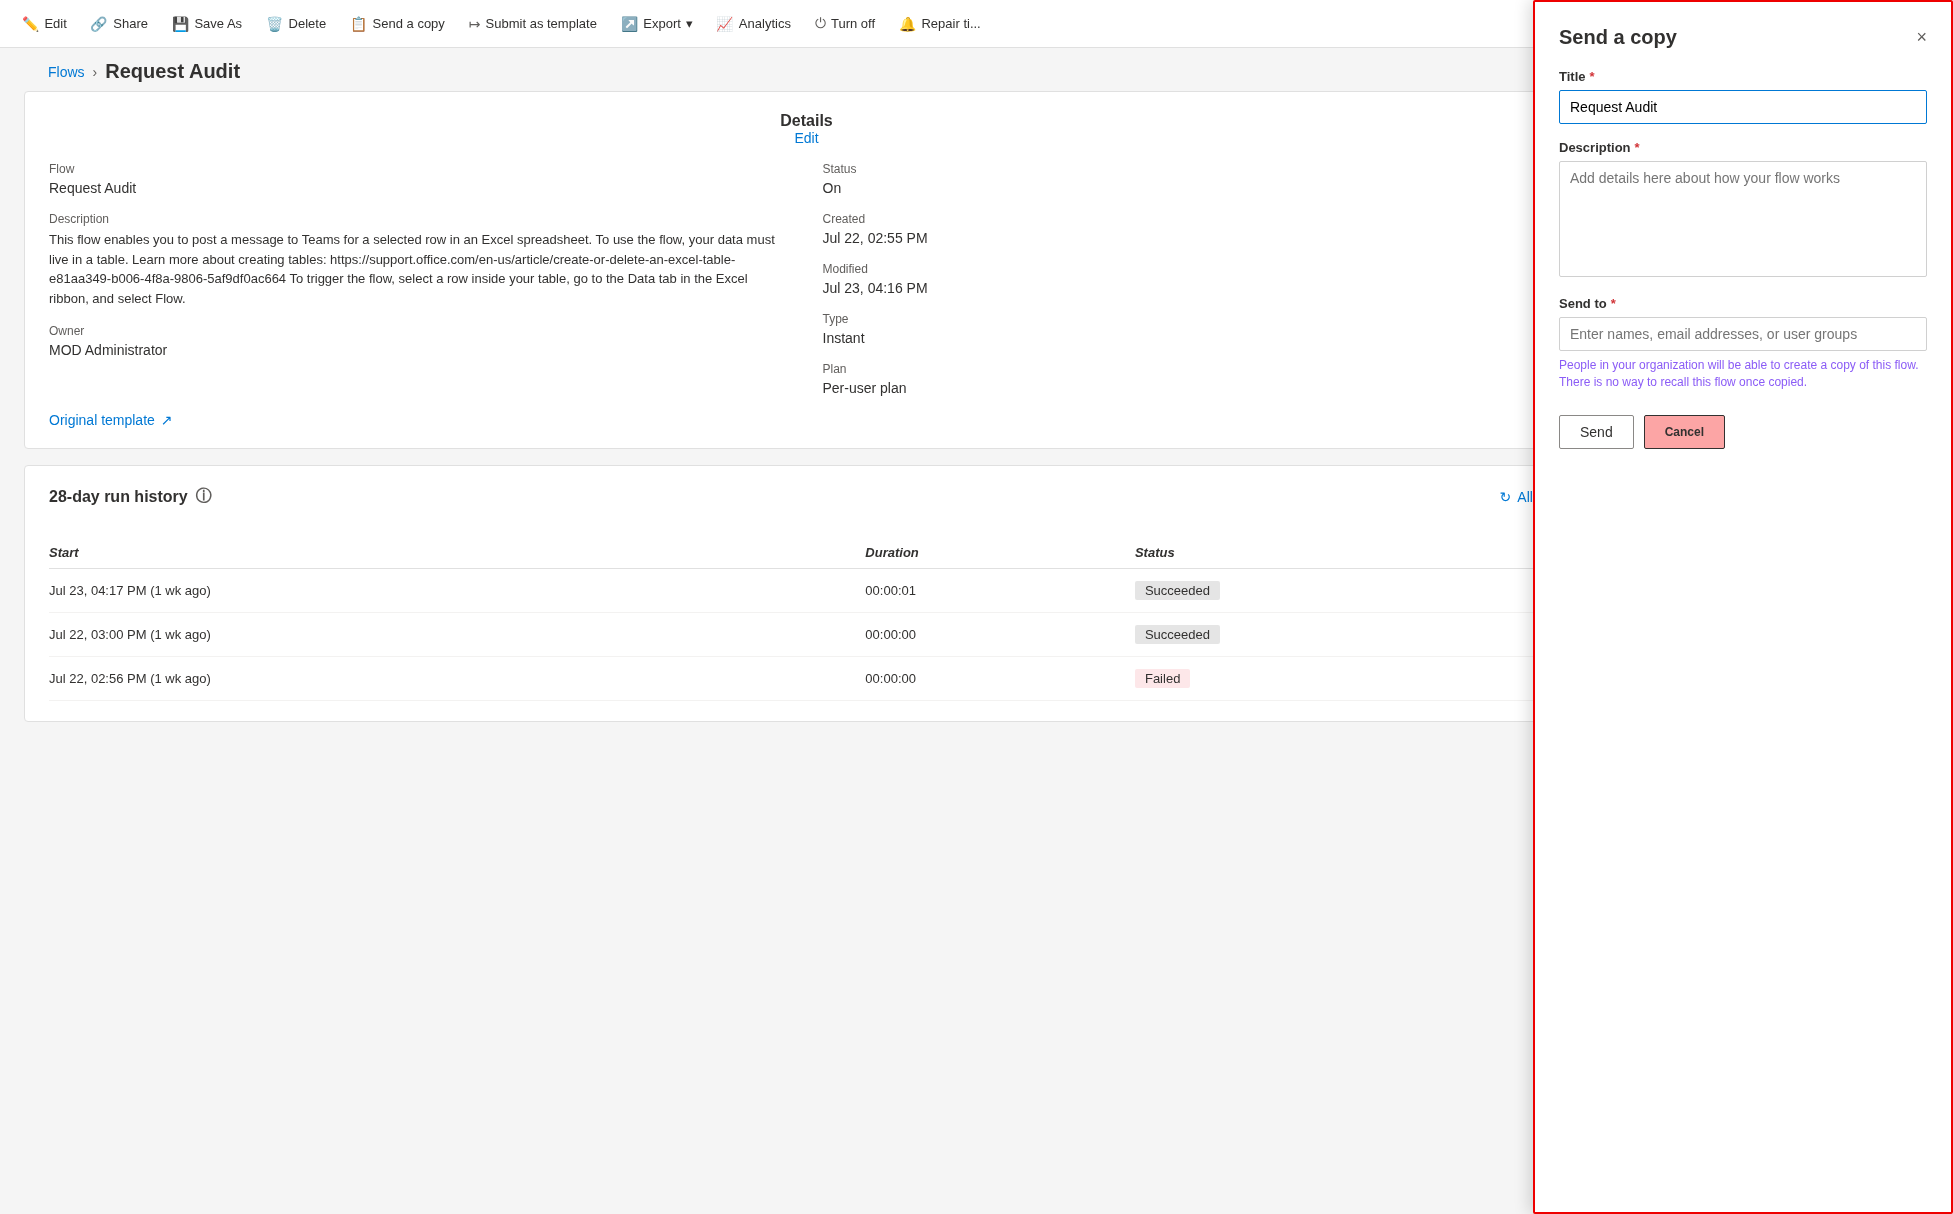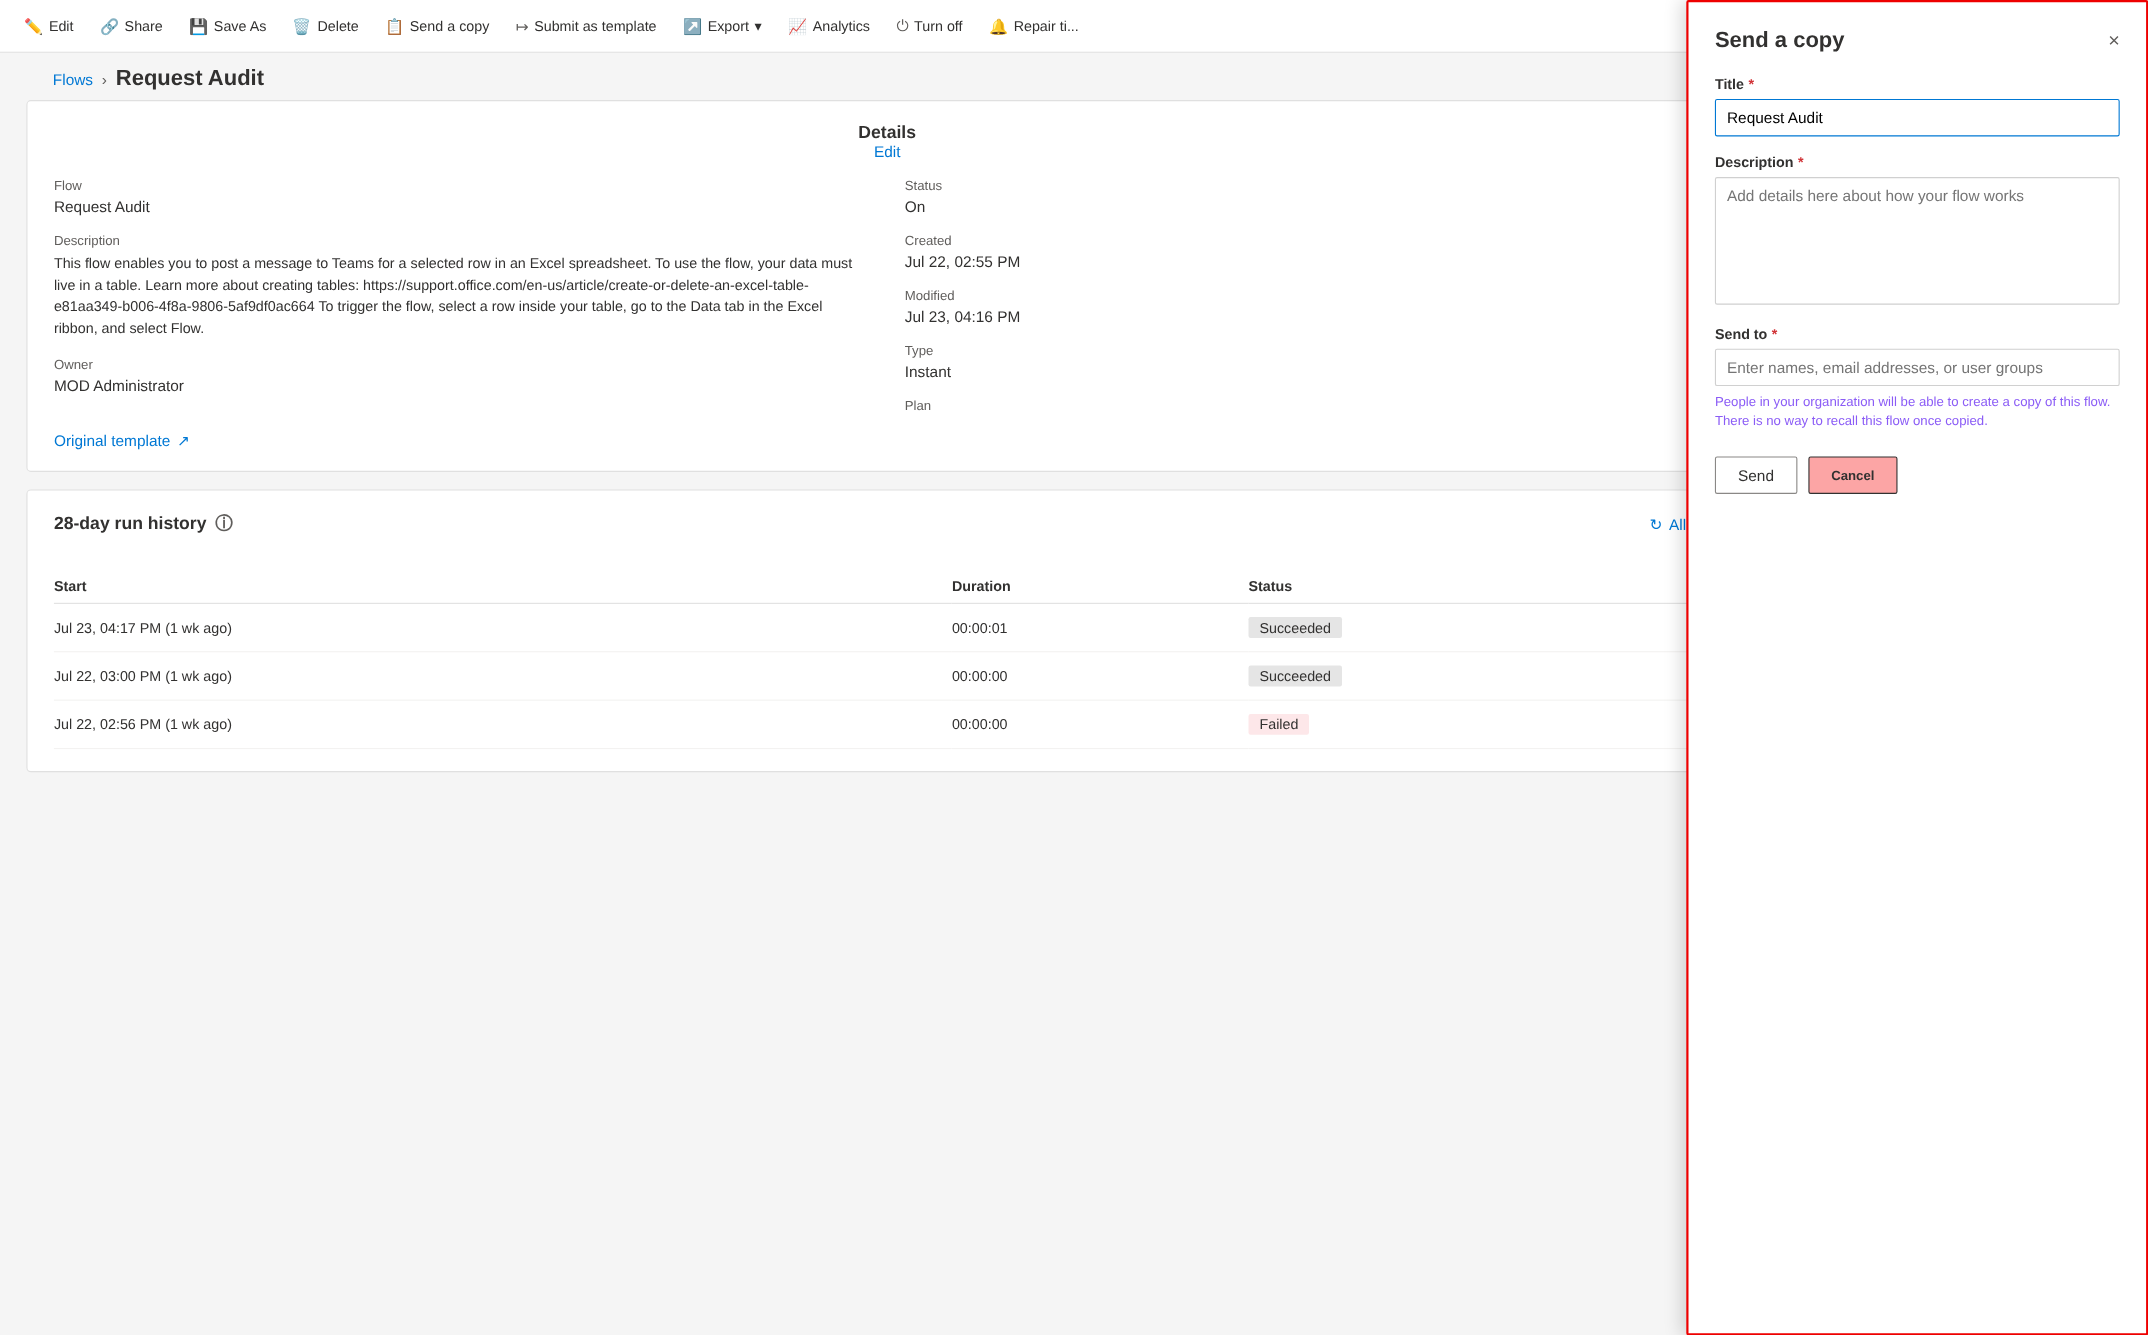--- a/index.html
+++ b/index.html
@@ -66,21 +66,21 @@
 
     
     .run-history-header {
       display: flex; align-items: center; justify-content: space-between;
       margin-bottom: 30px;
     }
     .run-history-title { display: flex; align-items: center; gap: 8px; font-size: 16px; font-weight: 600; }
     .all-runs-link { display: flex; align-items: center; gap: 6px; color: #0078d4; cursor: pointer; }
 
     .table { width: 100%; border-collapse: collapse; }
-    .table th { font-size: 13px; font-weight: 600; color: #323130; padding: 8px 0; border-bottom: 1px solid #e0e0e0; text-align: left; }
+    .table th { font-size: 13px; font-weight: 600; color: #323130; padding: 8px 0; border-bottom: 1px solid #e0e0e0; text-align: left; font-style: italic; }
     .table td { padding: 12px 0; border-bottom: 1px solid #f3f2f1; font-size: 13px; color: #323130; }
 
     .status-badge {
       display: inline-block; padding: 2px 10px; border-radius: 2px; font-size: 13px;
     }
     .status-succeeded { background: #e5e5e5; color: #323130; }
     .status-failed { background: #fde7e9; color: #323130; }
 
     
     .right-sidebar {
@@ -243,20 +243,21 @@
             <span class="detail-value">Jul 23, 04:16 PM</span>
           </div>
           <br>
           <div class="detail-section">
             <span class="detail-label">Type</span>
             <span class="detail-value">Instant</span>
           </div>
           <br>
           <div class="detail-section">
             <span class="detail-label">Plan</span>
+            <span class="detail-value">Per-user plan</span>
           </div>
         </div>
       </div>
       <div class="original-template-link">
         <span>Original template</span>
         <span>↗</span>
       </div>
     </div>
 
     <div class="card">

